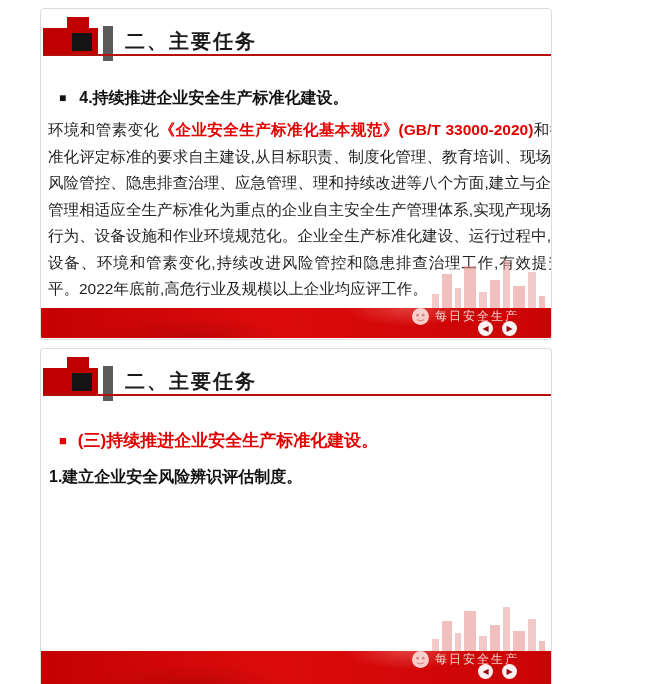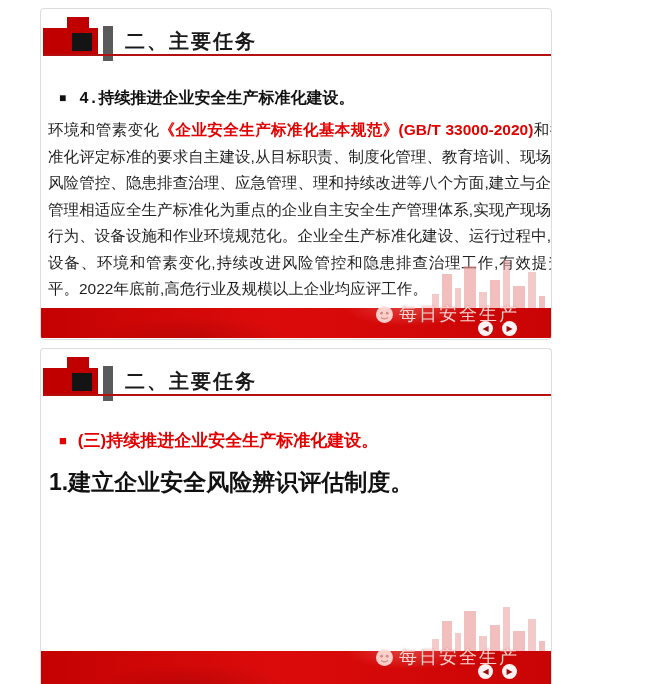--- a/index.html
+++ b/index.html
@@ -24,29 +24,29 @@
   .deco-gray  { position:absolute; left:62px; top:17px; width:10px; height:35px; background:#5a5a5a; }
   .hdr-line   { position:absolute; left:2px;  top:45px; width:577px; height:2px; background:#b51010; }
   .slide-title{ position:absolute; left:84px; top:19px; font-size:20px; font-weight:700;
                 color:#1a1a1a; letter-spacing:2px; }
   .logo { position:absolute; left:514px; top:20px; font-size:19px; font-weight:800;
           color:#c00000; letter-spacing:-1px; border-bottom:3px solid #b51010;
           padding:0 2px 1px 2px; transform:scaleY(1.12); transform-origin:top; }
   .corner-rect { position:absolute; left:576px; top:18px; width:19px; height:32px; background:#c00000; }
 
   
-  .s1-heading { position:absolute; left:18px; top:79px; font-size:16px; font-weight:700; color:#111;font-family:Liberation Mono, monospace; }
+  .s1-heading { position:absolute; left:18px; top:79px; font-size:16px; font-weight:700; color:#111; }
   .s1-heading .bullet { font-size:12px; margin-right:13px; position:relative; top:-1px; }
   .s1-para { position:absolute; left:7px; top:108px; width:581px; font-size:15.5px;
              line-height:26.5px; color:#1f1f1f; text-align:justify; }
 
   
   .s2-red-heading { position:absolute; left:18px; top:80px; font-size:17px; font-weight:700; color:#e30000; }
   .s2-red-heading .bullet { font-size:13px; margin-right:11px; position:relative; top:-1px; }
-  .s2-subheading { position:absolute; left:8px; top:118px; font-size:23px; font-weight:700; color:#111; }
+  .s2-subheading { position:absolute; left:8px; top:118px; font-size:16px; font-weight:700; color:#111; }
   .s2-para { position:absolute; left:8px; top:156px; width:578px; font-size:17px;
              line-height:31px; color:#1f1f1f; text-align:justify; }
 
   
   .seg-normal {}
   .seg-red-bold { color:#e30000; font-weight:700; }
   .seg-black-bold-large { color:#111; font-weight:800; font-size:19px; letter-spacing:1px; }
 
   
   .bottom-bar { position:absolute; left:0; width:100%; background:
@@ -56,21 +56,21 @@
   #slide1 .bottom-bar { bottom:1px; height:30px; }
   #slide2 .bottom-bar { bottom:0;  height:34px; }
 
   .skyline { position:absolute; right:6px; display:flex; align-items:flex-end; gap:3px; opacity:.55; }
   #slide1 .skyline { bottom:31px; }
   #slide2 .skyline { bottom:34px; }
   .skyline i { display:block; background:#eaa0a0; }
   .skyline i:nth-child(2n){ background:#e88b8b; }
 
   .watermark { position:absolute; display:flex; align-items:center; gap:5px;
-               color:rgba(255,218,215,0.95); font-size:18px; letter-spacing:2px;
+               color:rgba(255,218,215,0.95); font-size:12px; letter-spacing:2px;
                text-shadow:0 0 2px rgba(180,40,40,.5); }
   #slide1 .watermark { right:32px; bottom:13px; }
   #slide2 .watermark { right:32px; bottom:16px; }
 
   .nav { position:absolute; display:flex; gap:9px; }
   #slide1 .nav { right:34px; bottom:3px; }
   #slide2 .nav { right:34px; bottom:6px; }
   .nav-btn { width:15px; height:15px; border-radius:50%; background:#fdf3f2; border:none;
              color:#9b0d0d; font-size:8px; line-height:15px; text-align:center;
              display:flex; align-items:center; justify-content:center; cursor:pointer; padding:0; }

